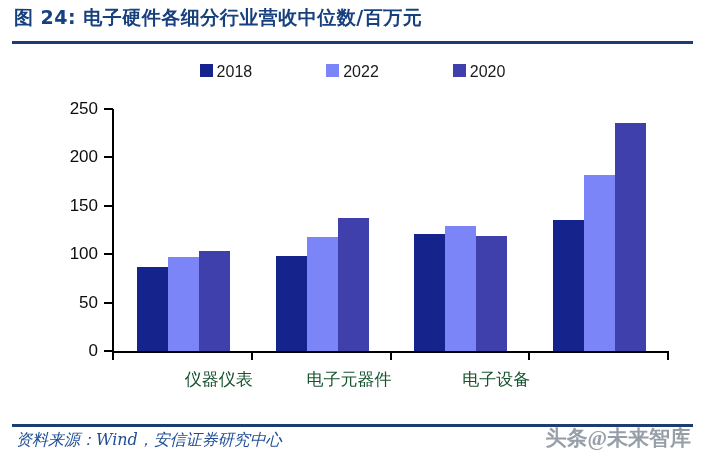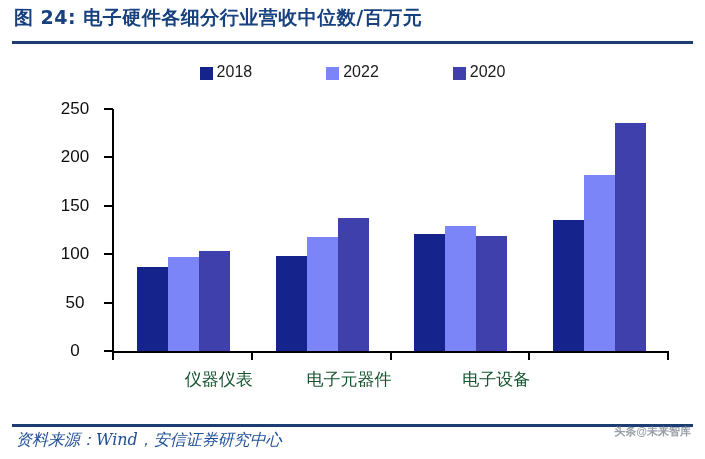--- a/index.html
+++ b/index.html
@@ -50,21 +50,21 @@
     top: 58px;
     width: 705px;
     height: 28px;
     display: flex;
     justify-content: center;
     align-items: center;
     gap: 74px;
   }
   .legend-item {
     display: flex;
-    align-items: flex-end;
+    align-items: flex-start;
     gap: 4px;
   }
   .legend-swatch {
     width: 13px;
     height: 13px;
     display: block;
   }
   .legend-label {
     font-family: "Liberation Sans", sans-serif;
     font-size: 16px;
@@ -102,21 +102,21 @@
     position: absolute;
     left: 104px;
     width: 9px;
     height: 2px;
     background: #000000;
   }
   .y-tick-label {
     position: absolute;
     right: 0;
     width: 46px;
-    text-align: center;
+    text-align: right;
     font-family: "Liberation Sans", sans-serif;
     font-size: 17px;
     color: #0d0d0d;
     transform: translateY(-10px);
   }
   .y-tick-label-wrap {
     position: absolute;
     left: 46px;
     width: 52px;
   }
@@ -179,22 +179,22 @@
     font-family: "DejaVu Serif", serif;
     font-style: italic;
     font-size: 16px;
     color: #1f4e96;
     white-space: nowrap;
   }
   #watermark {
     position: absolute;
     right: 14px;
     top: 424px;
-    font-family: Liberation Sans, sans-serif;
-    font-size: 11px;
+    font-family: Liberation Serif, serif;
+    font-size: 21px;
     font-weight: bold;
     color: #6f7a86;
     opacity: 0.72;
     white-space: nowrap;
   }
 </style>
 </head>
 <body>
 
 <div id="title-bar">

